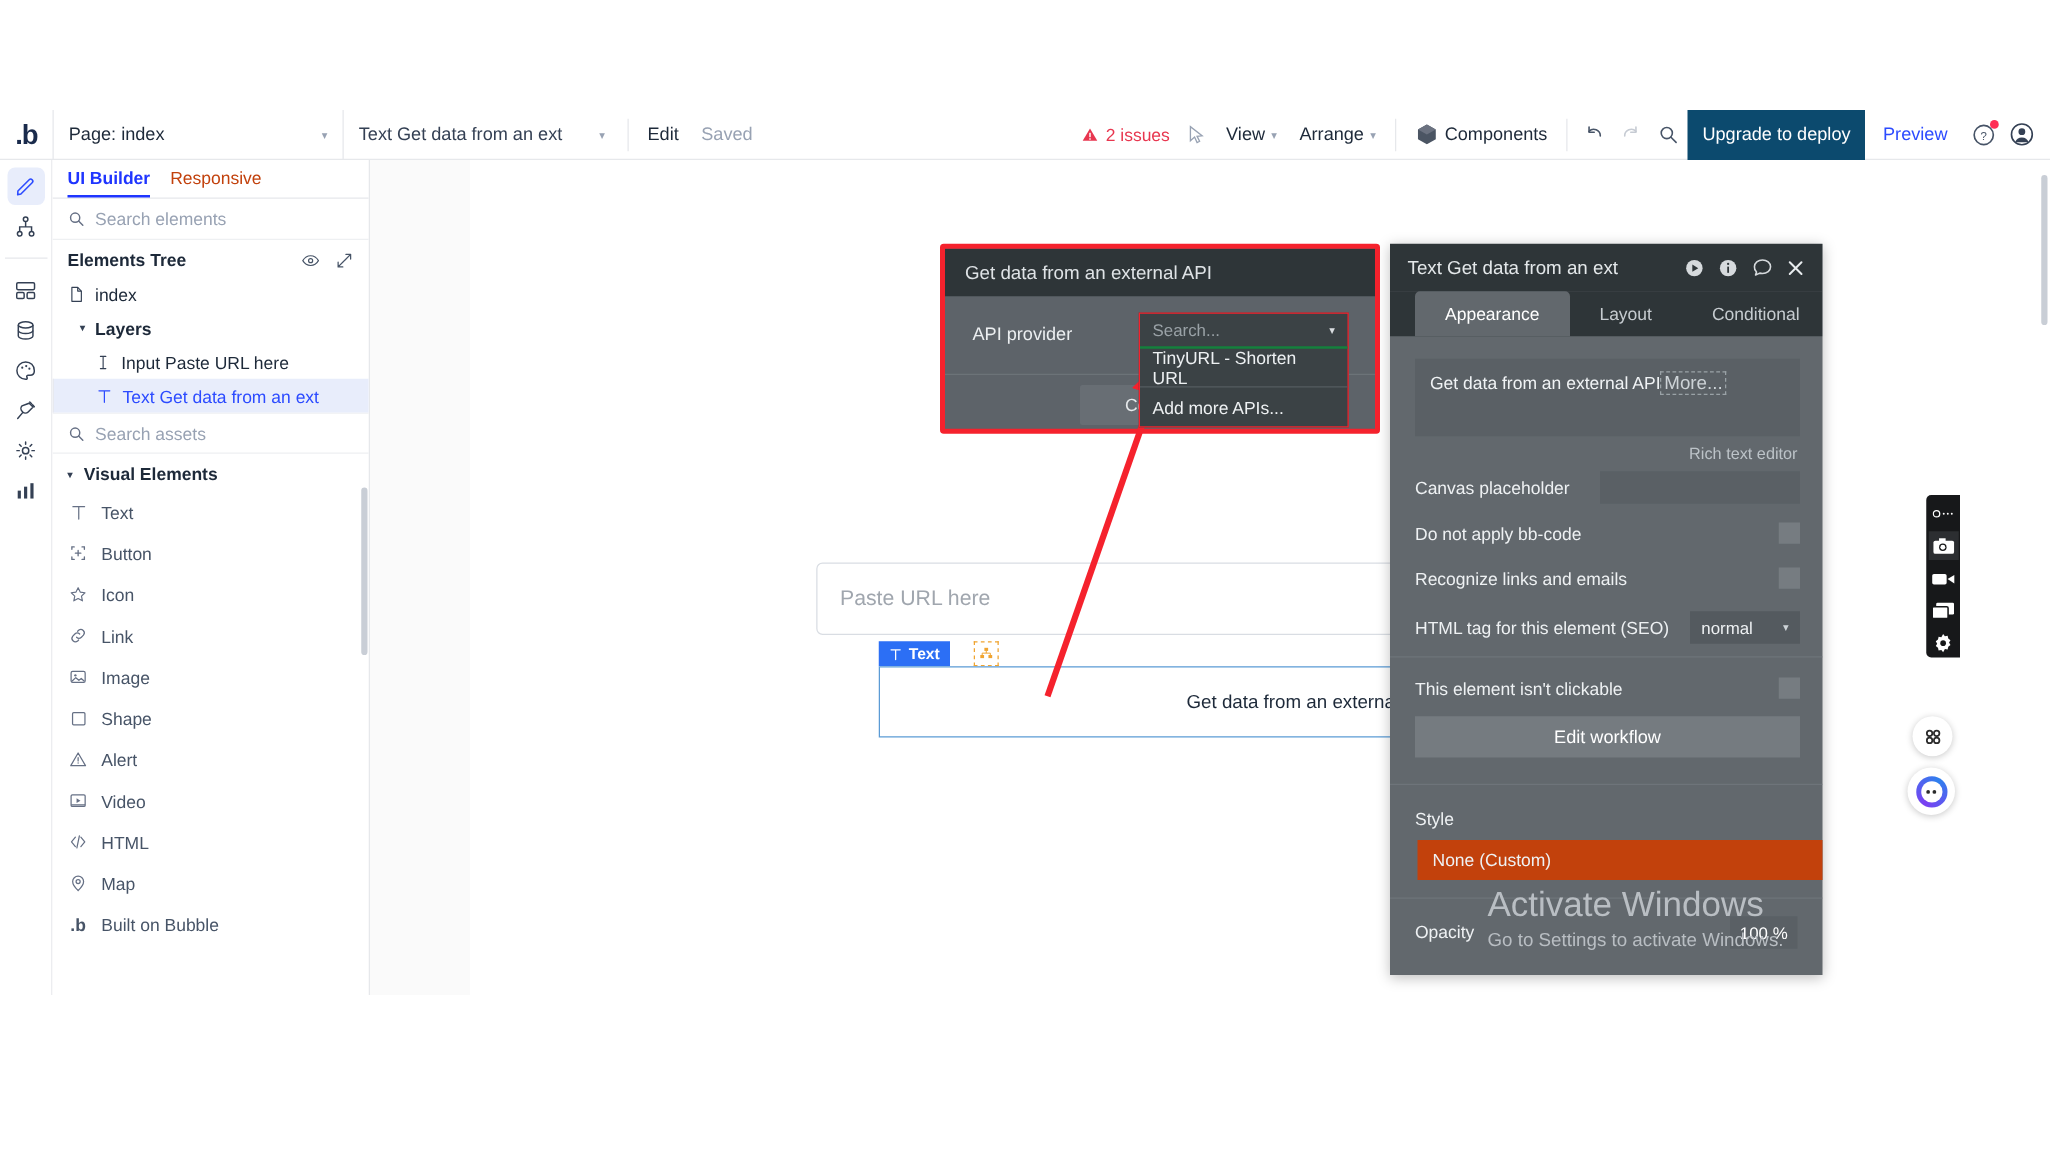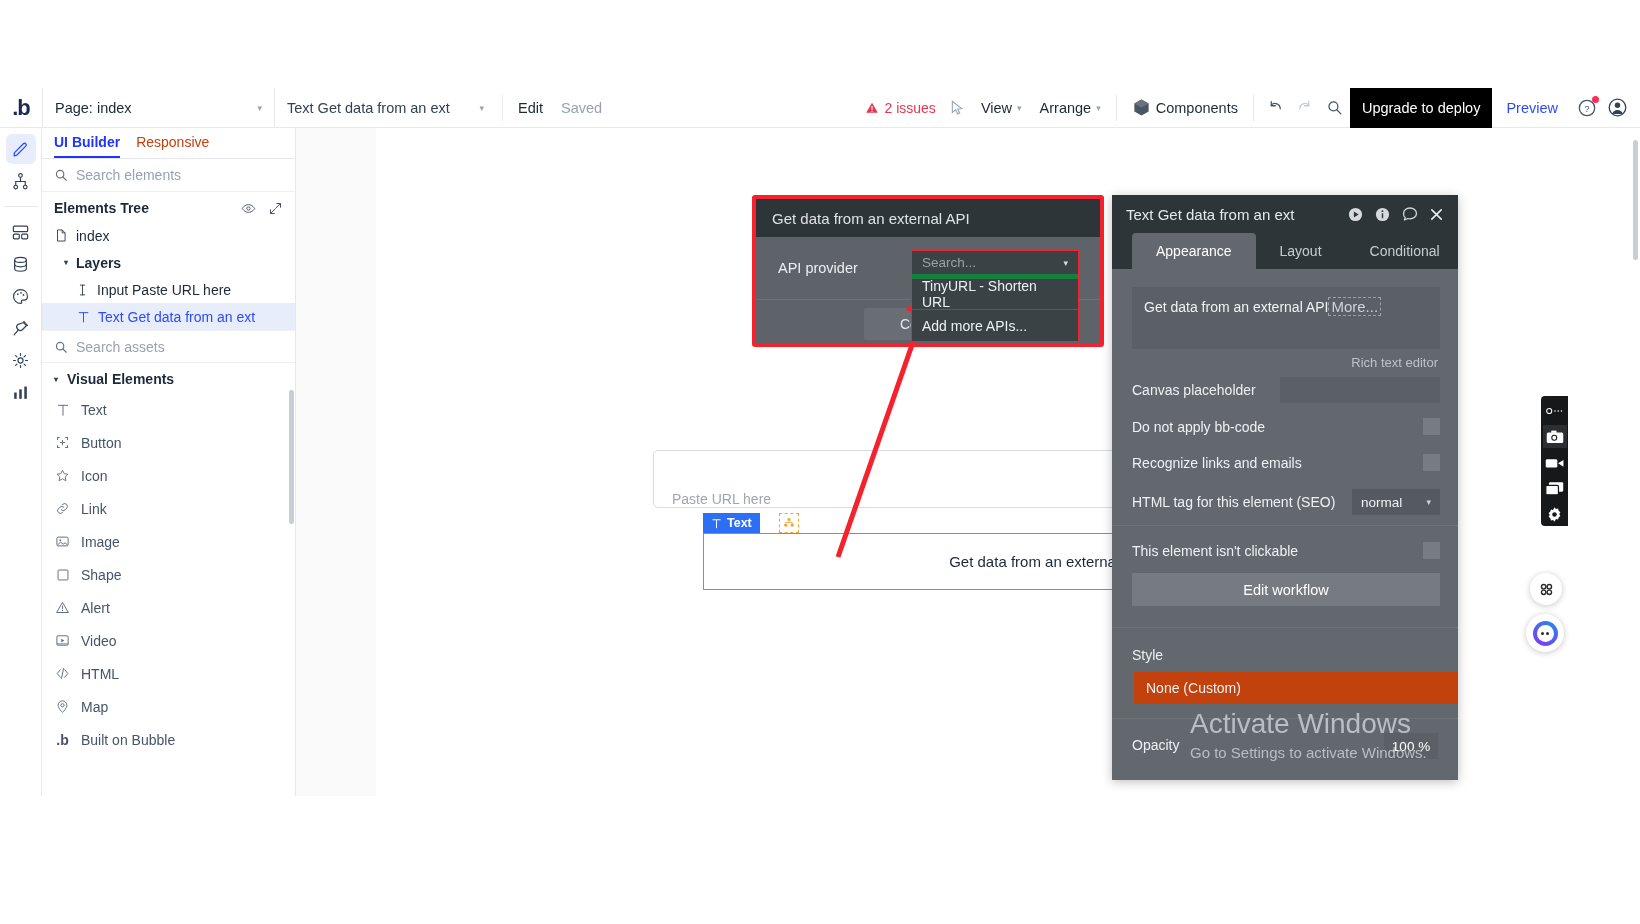--- a/index.html
+++ b/index.html
@@ -28,21 +28,21 @@
   .sel-page { width:232px; }
   .sel-elem { width:222px; color:#344054; }
   .tb-text { font-size:14.5px; color:#1d2939; padding:0 9px; }
   .tb-muted { font-size:14.5px; color:#98a2b3; padding:0 9px; }
   .tb-sep { width:1px; height:26px; background:#e6e8eb; margin:0 6px; }
   .issues { display:flex; align-items:center; gap:6px; color:#e8364f; font-size:14px; padding:0 6px; }
   .tb-item { display:flex; align-items:center; gap:5px; font-size:14.5px; color:#1d2939; padding:0 9px; cursor:pointer; }
   .tb-item .caret { color:#98a2b3; font-size:9px; }
   .icon-btn { width:30px; height:30px; display:flex; align-items:center; justify-content:center; cursor:pointer; }
   .deploy {
-    background:#000000; color:#ffffff; font-size:14.5px; height:40px;
+    background:#0c4a6e; color:#ffffff; font-size:14.5px; height:40px;
     display:flex; align-items:center; padding:0 12px; cursor:pointer;
   }
   .preview { color:#2c4bff; font-size:14.5px; padding:0 14px; cursor:pointer; }
   .help-wrap { position:relative; width:30px; height:30px; display:flex; align-items:center; justify-content:center; }
   .help-dot { position:absolute; top:3px; right:3px; width:7px; height:7px; border-radius:50%; background:#ff2d55; }
 
   
   .rail {
     position:absolute; left:0; top:128px; width:42px; height:668px;
     background:#ffffff; border-right:1px solid #e6e8eb;
@@ -72,22 +72,22 @@
   .elem-row { display:flex; align-items:center; gap:10px; padding:6px 12px; font-size:14px; color:#475467; cursor:pointer; height:33px; }
   .elem-row .ic { width:17px; display:flex; justify-content:center; color:#667085; }
   .lscroll { position:absolute; right:1px; top:262px; width:5px; height:134px; border-radius:3px; background:#c9ced6; }
 
   
   .canvas { position:absolute; left:296px; top:128px; width:1240px; height:668px; background:#fafafa; }
   .page-area { position:absolute; left:80px; top:0px; width:1160px; height:668px; background:#ffffff; }
 
   .input-el {
     position:absolute; left:277px; top:322px; width:740px; height:58px;
-    border:1px solid #d9dde3; border-radius:5px; display:flex; align-items:flex-end;
-    padding-left:18px; font-size:14px; color:#a0a6ae; background:#ffffff;
+    border:1px solid #d9dde3; border-radius:5px; display:flex; align-items:center;
+    padding-left:18px; font-size:17px; color:#a0a6ae; background:#ffffff;
   }
   .text-el {
     position:absolute; left:327px; top:405px; width:690px; height:57px;
     border:1px solid #5b9bd5; background:#ffffff;
     display:flex; align-items:center; justify-content:center; font-size:15px; color:#1d2939;
   }
   .text-badge {
     position:absolute; left:327px; top:385px; height:20px; background:#2c6ff5; color:#fff;
     display:flex; align-items:center; gap:5px; padding:0 8px; font-size:12.5px; font-weight:700;
   }
@@ -104,21 +104,21 @@
   .api-head { height:38px; background:#2e3538; display:flex; align-items:center; padding:0 16px; color:#dfe3e6; font-size:15px; }
   .api-body { height:62px; display:flex; align-items:center; padding:0 22px; }
   .api-label { font-size:14.5px; color:#eceff1; }
   .api-foot { height:48px; border-top:1px solid #6c7378; display:flex; align-items:center; justify-content:center; }
   .api-btn { width:128px; height:32px; background:#686e74; color:#e6e9eb; font-size:14px; display:flex; align-items:center; justify-content:center; border-radius:2px; }
 
   .dd {
     position:absolute; left:911px; top:250px; width:168px; background:#3b4245;
     border:1px solid #f5222d; z-index:30;
   }
-  .dd-search { height:28px; display:flex; align-items:center; padding:0 10px; color:#9aa2a7; font-size:13.5px; border-bottom:5px solid #15803d; }
+  .dd-search { height:28px; display:flex; align-items:center; padding:0 10px; color:#9aa2a7; font-size:13.5px; border-bottom:2px solid #15803d; }
   .dd-search .cv { margin-left:auto; color:#d9dde0; font-size:9px; }
   .dd-item { height:31px; display:flex; align-items:center; padding:0 10px; color:#eef1f3; font-size:14px; border-bottom:1px solid #555c60; cursor:pointer; }
   .dd-item:last-child { border-bottom:none; }
 
   
   .props {
     position:absolute; left:1112px; top:195px; width:346px; height:585px;
     background:#62686d; overflow:hidden; box-shadow:0 2px 10px rgba(0,0,0,.25);
   }
   .props-head { height:38px; background:#2e3538; display:flex; align-items:center; padding:0 14px; color:#e4e8ea; font-size:15px; }

